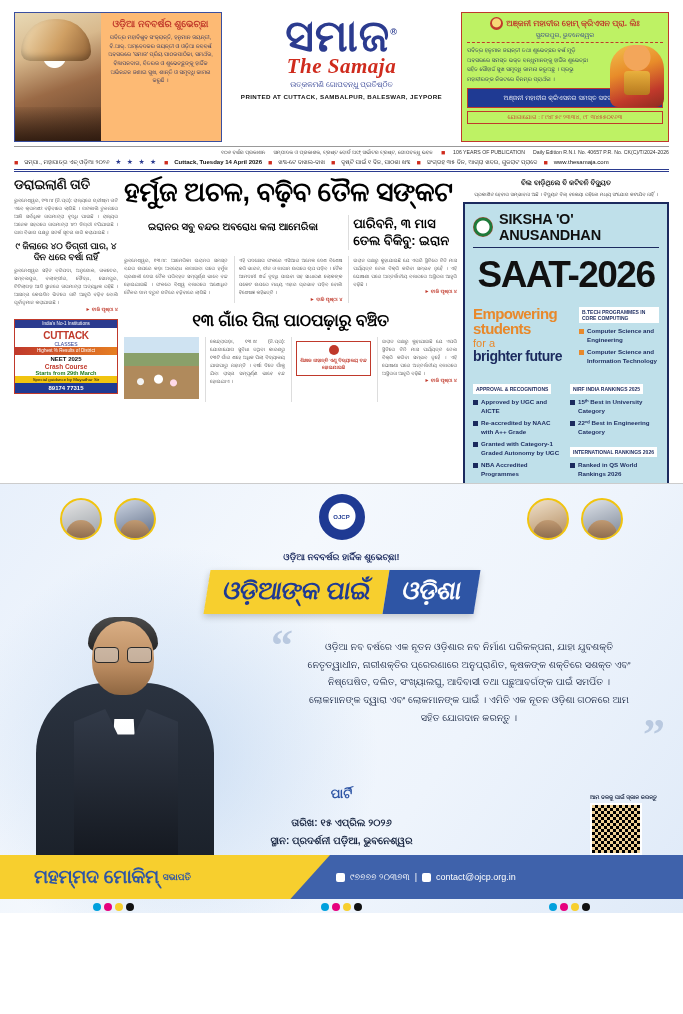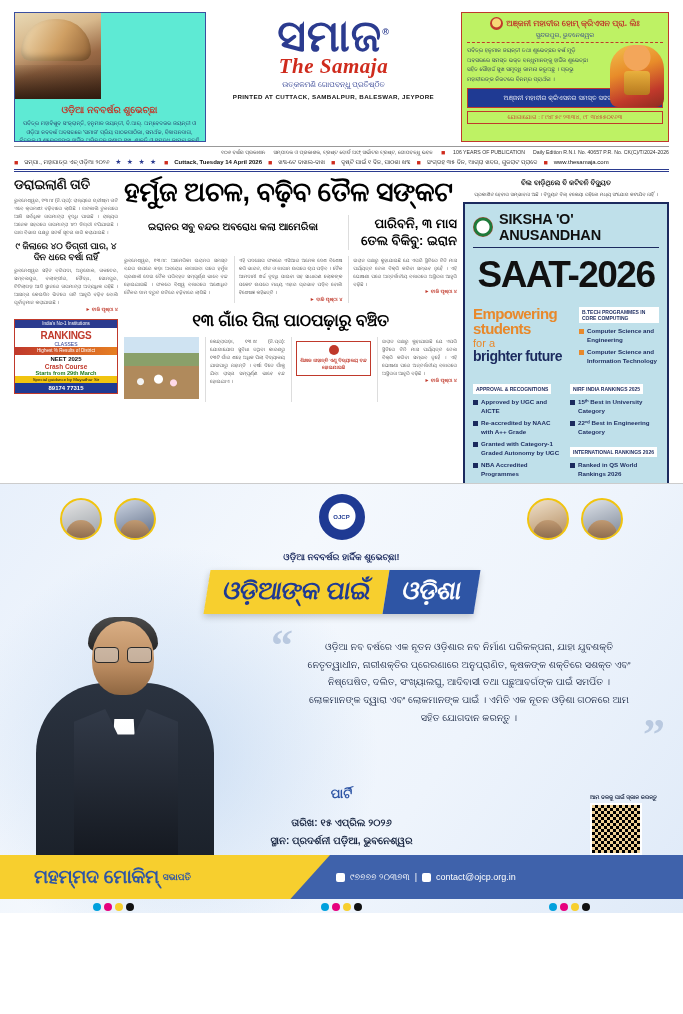--- a/index.html
+++ b/index.html
@@ -14,22 +14,22 @@
     position: relative;
     width: 683px; height: 1014px;
     background: #ffffff;
     padding: 12px 14px 0 14px;
   }
 
   
   .masthead { display: flex; gap: 6px; height: 130px; }
 
   .ad-left {
-    width: 192px; border: 1px solid #3a4fa0; background: #5eead4;
-    position: relative; overflow: hidden; display: flex; flex-direction: column;
+    width: 208px; border: 1px solid #3a4fa0; background: #fdba74;
+    position: relative; overflow: hidden; display: flex;
   }
   .jagan-photo {
     width: 86px; flex: 0 0 86px; position: relative;
     background:
       radial-gradient(circle at 46% 34%, #fdfdfa 0 11px, rgba(0,0,0,0) 12px),
       radial-gradient(circle at 46% 34%, #151515 0 5px, rgba(0,0,0,0) 6px),
       linear-gradient(160deg, #e8d9b5 0%, #d8b98d 30%, #9a6a46 58%, #5c3b26 100%);
   }
   .jagan-photo::before {
     content:""; position:absolute; left:6px; top:6px; width:70px; height:42px;
@@ -125,21 +125,21 @@
   .greytext { font-size: 5px; line-height: 1.6; color: #4a4a4a; text-align: justify; }
   .subhead-small { font-size: 9px; font-weight: 700; text-align: center; margin: 5px 0 3px; color:#111; }
 
   .mainhead {
     font-size: 27px; font-weight: 700; color: #000;
     line-height: 1.18; letter-spacing: -.5px;
   }
   .deck {
     font-size: 10px; font-weight: 700; text-align: center; margin-top: 6px; color:#000;
   }
-  .rightdeck { font-size: 13px; font-weight: 700; text-align: right; line-height:1.35; color:#000;}
+  .rightdeck { font-size: 13px; font-weight: 700; text-align: left; line-height:1.35; color:#000;}
 
   .colsplit { display: flex; gap: 6px; margin-top: 6px; }
   .colsplit > div { flex: 1; border-left: 1px solid #ddd; padding-left: 4px; }
   .colsplit > div:first-child { border-left: none; padding-left: 0; }
   .subhead2 {
     font-size: 17px; font-weight: 700; text-align: center; margin: 8px 0 5px; color: #000;
     letter-spacing: -.3px;
   }
   .morelink { color: #c0392b; font-size: 5px; font-weight: 700; text-align: right; }
 
@@ -428,21 +428,21 @@
 
     <div class="col-narrow">
       <div class="kicker">ଡରାଇଲାଣି ତାତି</div>
       <div class="greytext">ଭୁବନେଶ୍ୱର, ୧୩।୪ (ନି.ପ୍ର): ରାଜ୍ୟରେ ଗ୍ରୀଷ୍ମ ତାତି ଏବେ କ୍ରମଶଃ ବଢ଼ିବାରେ ଲାଗିଛି । ଗତକାଲି ତୁଳନାରେ ଆଜି ସର୍ବାଧିକ ତାପମାତ୍ରା ବୃଦ୍ଧି ପାଇଛି । ରାଜ୍ୟର ଅନେକ ସହରରେ ତାପମାତ୍ରା ୪୦ ଡିଗ୍ରୀ ଟପିଯାଇଛି । ପାଗ ବିଭାଗ ପକ୍ଷରୁ ସତର୍କ ସୂଚନା ଜାରି କରାଯାଇଛି ।</div>
       <div class="subhead-small">୯ ଜିଲାରେ ୪୦ ଡିଗ୍ରୀ ପାର, ୪ ଦିନ ଧରେ ବର୍ଷା ନାହିଁ</div>
       <div class="greytext">ଭୁବନେଶ୍ୱର ସହିତ ବରିପଦା, ଅନୁଗୋଳ, ତାଳଚେର, ସମ୍ବଲପୁର, ବଲାଙ୍ଗୀର, ବୌଦ୍ଧ, ସୋନପୁର, ଟିଟିଲାଗଡ଼ ଆଦି ସ୍ଥାନରେ ତାପମାତ୍ରା ଅତ୍ୟଧିକ ରହିଛି । ଆସନ୍ତା କେଇଦିନ ଭିତରେ ତାତି ଆହୁରି ବଢ଼ିବ ବୋଲି ପୂର୍ବାନୁମାନ କରାଯାଇଛି ।</div>
       <div class="morelink">► ବାକି ପୃଷ୍ଠା ୪</div>
 
       <div class="ad-mayadhar">
         <div class="my-top">India's No-1 Institutions</div>
-        <div class="my-name">RANKINGS</div>
+        <div class="my-name">CUTTACK</div>
         <div class="my-sub2">CLASSES</div>
         <div class="my-bar">Highest % Results of District</div>
         <div class="my-meet">NEET 2025</div>
         <div class="my-crash">Crash Course</div>
         <div class="my-date">Starts from 29th March</div>
         <div class="my-yellow">Special guidance by Mayadhar Sir</div>
         <div class="my-phone">89174 77315</div>
       </div>
     </div>
 

